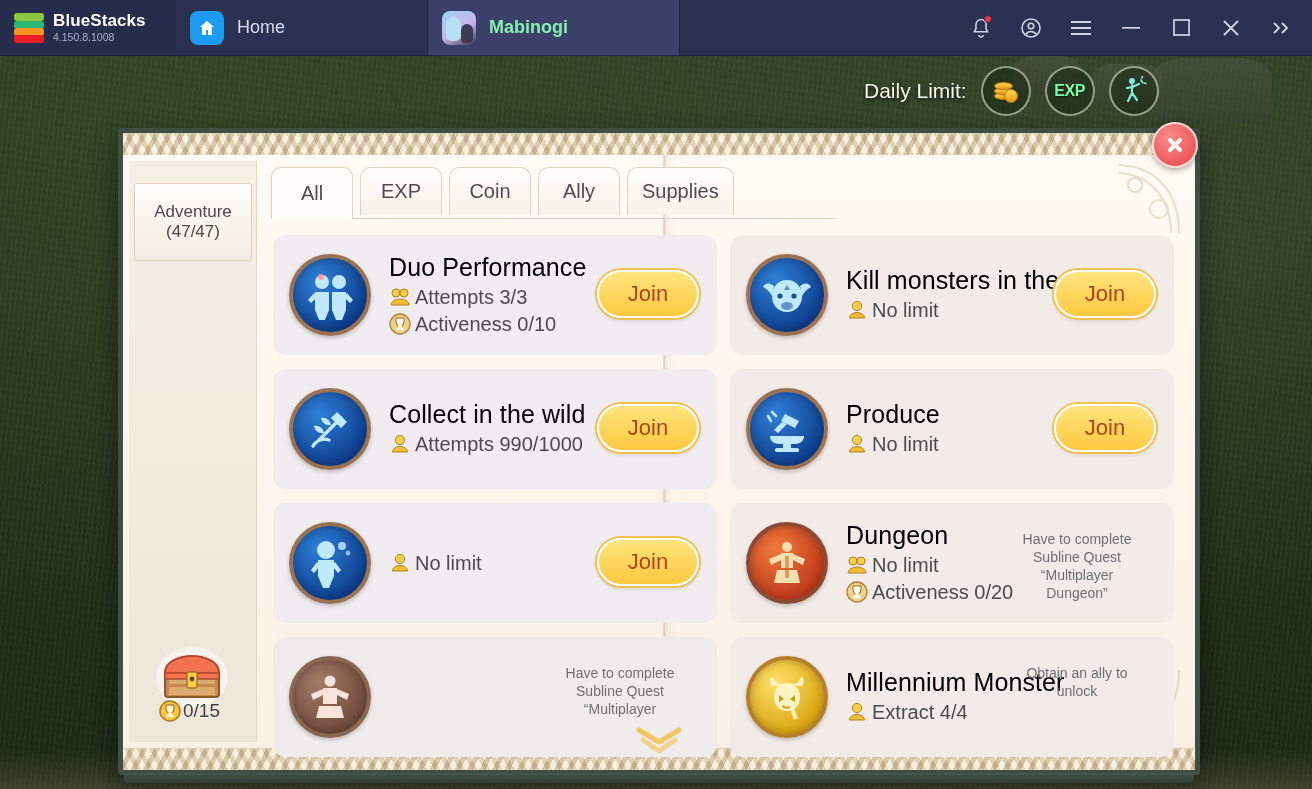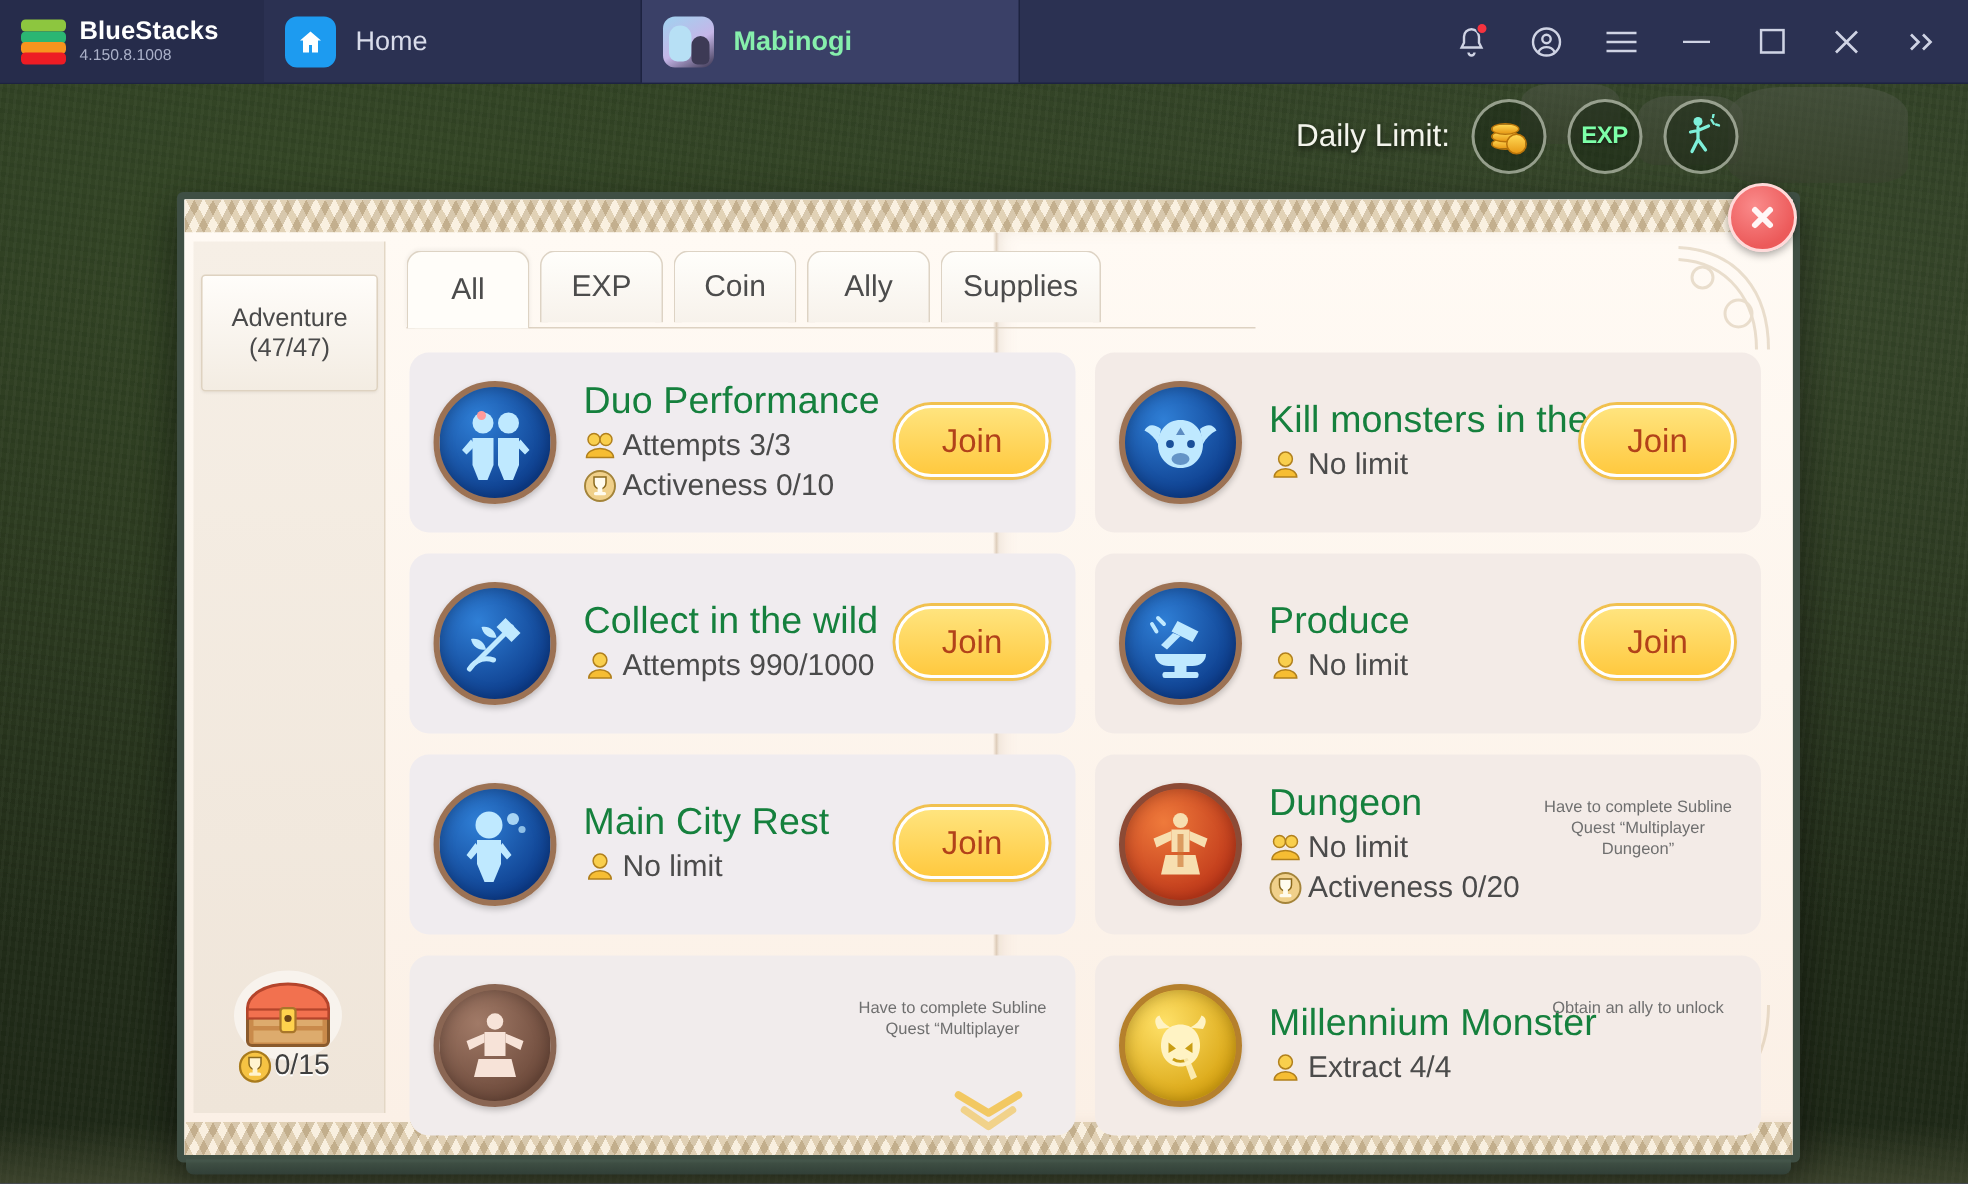--- a/index.html
+++ b/index.html
@@ -259,43 +259,43 @@
     display: flex; align-items: center; justify-content: center;
     overflow: hidden;
   }
   .q-icon.red    { background: radial-gradient(circle at 35% 30%, #ef7a3b, #c0391a 75%); border-color:#8c4a35;}
   .q-icon.brown  { background: radial-gradient(circle at 35% 30%, #a17a67, #6d4a3b 75%); border-color:#8a6653;}
   .q-icon.gold   { background: radial-gradient(circle at 35% 30%, #ffe168, #d9a513 75%); border-color:#b5802c;}
   .q-icon svg { display: block; }
 
   .q-body { flex: 1 1 auto; padding-left: 18px; }
   .q-title {
-    font-size: 25px; color: #15803d; letter-spacing: .1px;
+    font-size: 25px; color: #000000; letter-spacing: .1px;
     margin-bottom: 2px; white-space: nowrap;
   }
   .q-stat {
     display: flex; align-items: center; gap: 4px;
     font-size: 20px; color: #4b4b4b; line-height: 1.34;
     white-space: nowrap;
   }
   .mini { width: 22px; height: 22px; flex: none; display:block; }
 
   .join-btn {
     position: absolute; right: 18px; top: 35px;
     width: 102px; height: 48px; border-radius: 24px;
     background: linear-gradient(180deg,#ffe47e,#ffc93f);
     border: 2px solid #ffffff;
     box-shadow: 0 0 0 2px #f1c14f, 0 2px 4px rgba(0,0,0,.18);
     color: #b2421a; font-size: 22px;
     display: flex; align-items: center; justify-content: center;
     cursor: pointer;
   }
   .lock-note {
-    position: absolute; right: 14px; top: 28px; width: 136px;
-    text-align: center; color: #6f6f6f; font-size: 11px; line-height: 1.28;
+    position: absolute; right: 29px; top: 28px; width: 136px;
+    text-align: center; color: #6f6f6f; font-size: 14px; line-height: 1.28;
   }
 
   .scroll-hint {
     position: absolute; left: 50%; bottom: 12px; transform: translateX(-50%);
     width: 60px; height: 34px; z-index: 6; pointer-events: none;
   }
 
   .close-btn {
     position: absolute; left: 1152px; top: 122px;
     width: 46px; height: 46px; border-radius: 50%;
@@ -565,21 +565,20 @@
           <div class="q-icon">
             <svg width="58" height="58" viewBox="0 0 58 58" fill="#bfe9ff">
               <circle cx="25" cy="16" r="9"></circle>
               <path d="M17 26h16v16l-5 12h-6l-5-12z"></path>
               <path d="M16 28l-6 8 3 3 6-7zM34 28l6 8-3 3-6-7z"></path>
               <circle cx="41" cy="12" r="4" opacity=".85"></circle>
               <circle cx="47" cy="19" r="2.4" opacity=".7"></circle>
             </svg>
           </div>
           <div class="q-body">
-            <div class="q-title">Main City Rest</div>
             <div class="q-stat">
               <svg class="mini" viewBox="0 0 22 22">
                 <circle cx="11" cy="7" r="4.6" fill="#f9cf4d" stroke="#b1801d" stroke-width="1"></circle>
                 <path d="M3.5 19a7.5 5.5 0 0 1 15 0z" fill="#f6bd33" stroke="#b1801d" stroke-width="1"></path>
               </svg>
               <span>No limit</span>
             </div>
           </div>
           <div class="join-btn">Join</div>
         </div>

